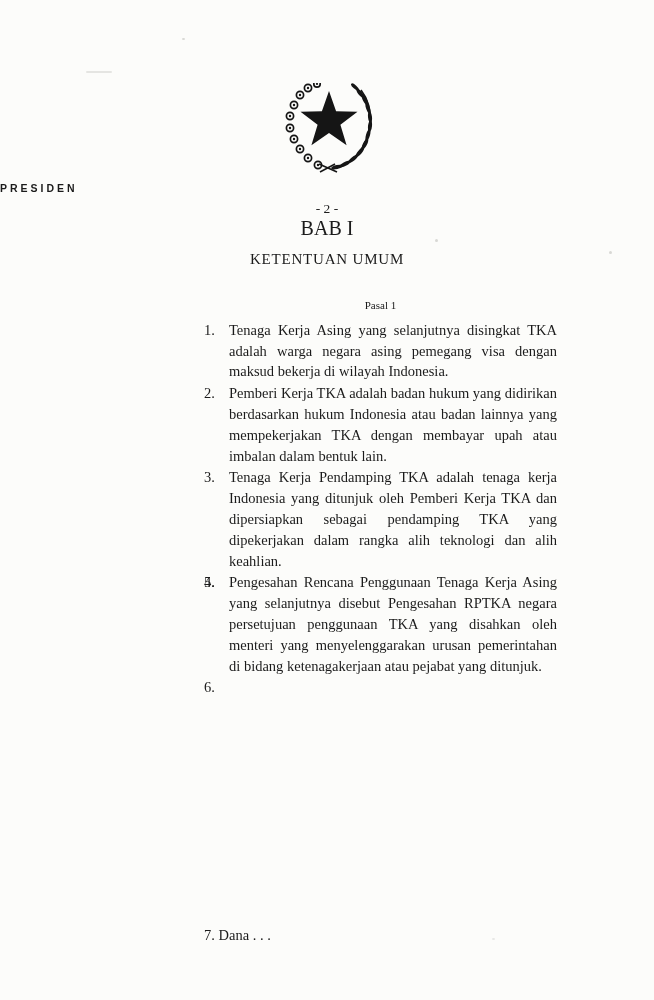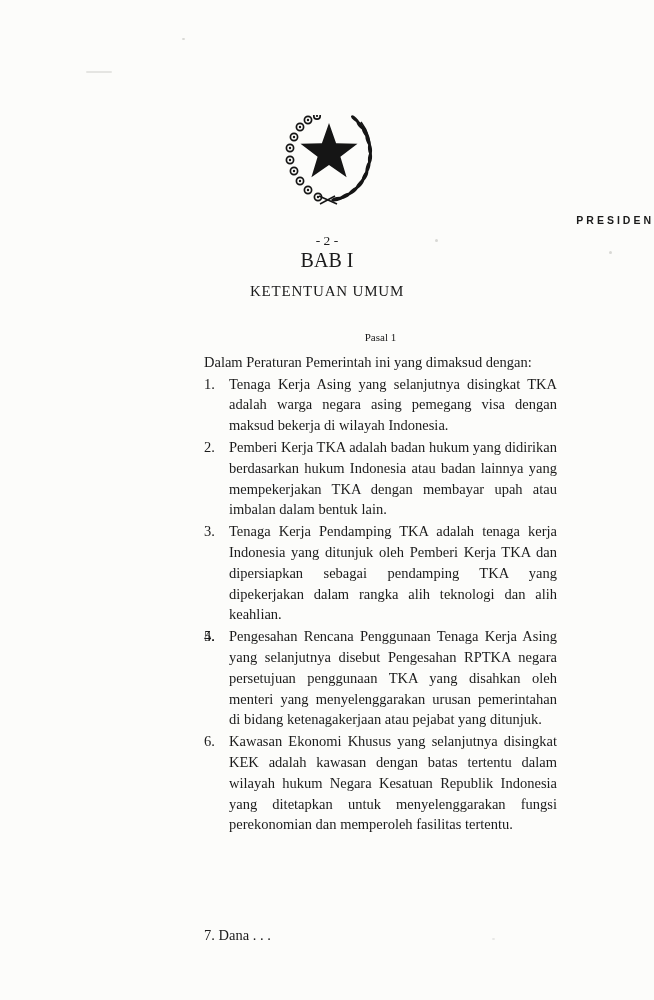--- a/index.html
+++ b/index.html
@@ -18,22 +18,22 @@
   }
   .page {
     position: relative;
     width: 654px;
     height: 1000px;
     background: var(--paper);
     color: var(--ink);
     overflow: hidden;
   }
   .letterhead {
-    text-align: right;
-    padding-top: 115px;
+    text-align: left;
+    padding-top: 83px;
   }
   .seal {
     display: block;
     margin: 0 auto;
   }
   .org-line1 {
     font-family: "Liberation Sans", sans-serif;
     font-weight: 700;
     font-size: 10.5px;
     letter-spacing: 3px;
@@ -181,21 +181,20 @@
     </svg>
     <div class="org-line1">PRESIDEN</div>
   </div>
 
   <div class="page-number">- 2 -</div>
   <div class="chapter">BAB I</div>
   <div class="chapter-title">KETENTUAN UMUM</div>
 
   <div class="content">
     <div class="article-heading">Pasal 1</div>
-    <p class="intro">Dalam Peraturan Pemerintah ini yang dimaksud dengan:</p>
     <ol class="definitions" id="definitions">
         <li>
     <span class="num">1.</span>
     <span>Tenaga Kerja Asing yang selanjutnya disingkat TKA adalah warga negara asing pemegang visa dengan maksud bekerja di wilayah Indonesia.</span>
   </li>
         <li>
     <span class="num">2.</span>
     <span>Pemberi Kerja TKA adalah badan hukum yang didirikan berdasarkan hukum Indonesia atau badan lainnya yang mempekerjakan TKA dengan membayar upah atau imbalan dalam bentuk lain.</span>
   </li>
         <li>
@@ -204,21 +203,20 @@
   </li>
         <li>
     <span class="num">4.</span>
   </li>
         <li>
     <span class="num">5.</span>
     <span>Pengesahan Rencana Penggunaan Tenaga Kerja Asing yang selanjutnya disebut Pengesahan RPTKA negara persetujuan penggunaan TKA yang disahkan oleh menteri yang menyelenggarakan urusan pemerintahan di bidang ketenagakerjaan atau pejabat yang ditunjuk.</span>
   </li>
         <li>
     <span class="num">6.</span>
-    <span>Kawasan Ekonomi Khusus yang selanjutnya disingkat KEK adalah kawasan dengan batas tertentu dalam wilayah hukum Negara Kesatuan Republik Indonesia yang ditetapkan untuk menyelenggarakan fungsi perekonomian dan memperoleh fasilitas tertentu.</span>
   </li>
       </ol>
   </div>
 
   <div class="catchword">7. Dana . . .</div>
 
   <div class="doc-code">SK  No 031955 A</div>
 
   <div class="speck s1"></div>
   <div class="speck s2"></div>

